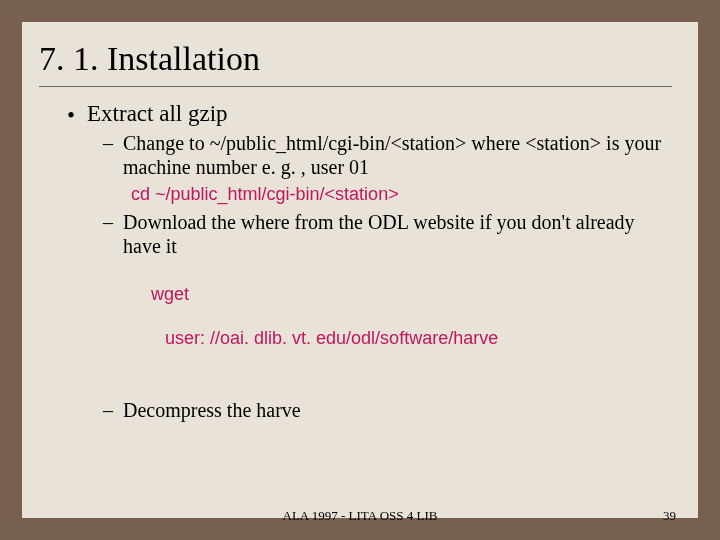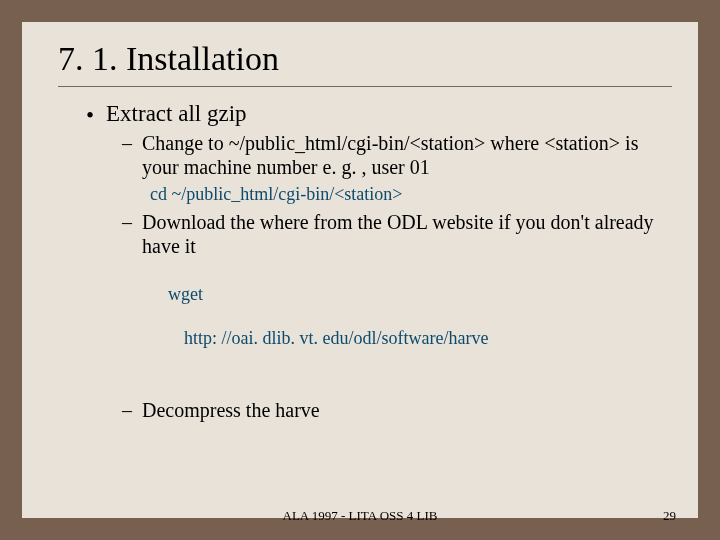--- a/index.html
+++ b/index.html
@@ -10,21 +10,21 @@
     font-family: "Times New Roman", Times, serif;
     overflow: hidden;
   }
   .slide {
     position: absolute;
     left: 22px;
     top: 22px;
     width: 676px;
     height: 496px;
     background: #e8e2d8;
-    padding: 18px 26px 10px 36px;
+    padding: 18px 26px 10px 17px;
   }
   .title {
     font-size: 34px;
     color: #000;
     margin-bottom: 8px;
   }
   .title-rule {
     border: none;
     border-top: 1px solid #6a6a6a;
     margin-bottom: 14px;
@@ -55,23 +55,23 @@
   .sub-row .dash {
     font-size: 20px;
     margin-right: 10px;
   }
   .sub-row .txt {
     font-size: 20px;
     color: #000;
     line-height: 1.22;
   }
   .code {
-    font-family: Liberation Serif, serif;
+    font-family: Liberation Sans, sans-serif;
     font-size: 18px;
-    color: #0c4a6e;
+    color: #be185d;
     margin-left: 92px;
     margin-top: 4px;
     margin-bottom: 4px;
     line-height: 1.22;
     white-space: pre-wrap;
   }
   .code .indent { display:block; margin-left: 34px; }
   .footer {
     position: absolute;
     bottom: 10px;
@@ -110,27 +110,27 @@
 
   <div class="code">cd ~/public_html/cgi-bin/&lt;station&gt;</div>
 
   <div class="sub-row">
     <span class="dash">–</span>
     <span class="txt">Download the where from the ODL website if you don't already have it</span>
   </div>
 
   <div class="code">
     <span>wget</span>
-    <span class="indent">http: //oai. dlib. vt. edu/odl/software/harve</span>
+    <span class="indent">user: //oai. dlib. vt. edu/odl/software/harve</span>
   </div>
 
   <div class="sub-row">
     <span class="dash">–</span>
     <span class="txt">Decompress the harve</span>
   </div>
 
 
   <div class="footer">
     <span class="footer-center">ALA 1997 - LITA OSS 4 LIB</span>
-    <span class="footer-right">29</span>
+    <span class="footer-right">39</span>
   </div>
 
 </div>
 
 </body></html>

